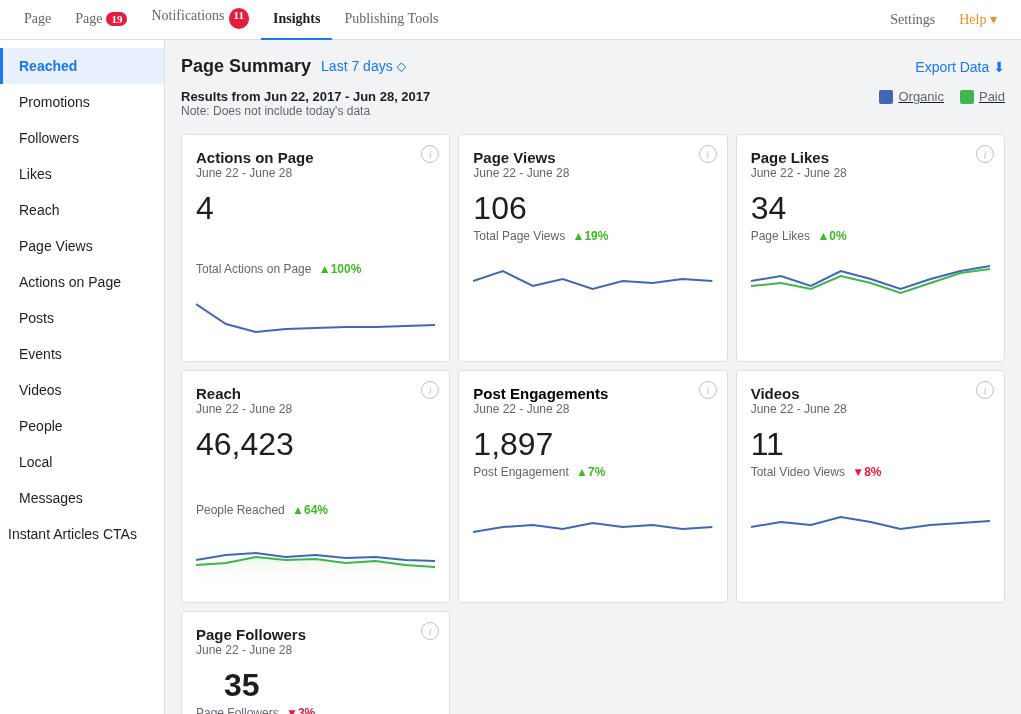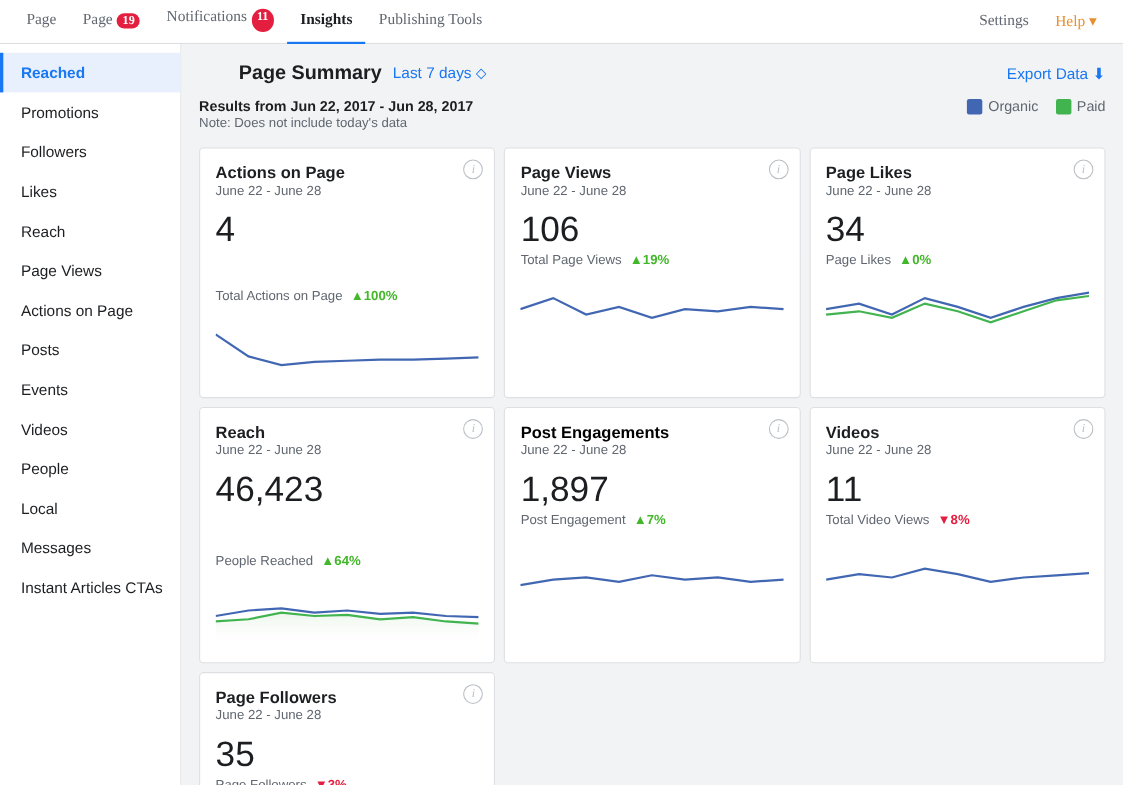--- a/index.html
+++ b/index.html
@@ -71,44 +71,44 @@
     </div>
     <div style="padding:10px 16px; cursor:pointer; font-size:14px; color:#1c1e21; border-left:3px solid transparent;">
       <span>People</span>
     </div>
     <div style="padding:10px 16px; cursor:pointer; font-size:14px; color:#1c1e21; border-left:3px solid transparent;">
       <span>Local</span>
     </div>
     <div style="padding:10px 16px; cursor:pointer; font-size:14px; color:#1c1e21; border-left:3px solid transparent;">
       <span>Messages</span>
     </div>
-    <div style="padding:10px 16px; cursor:pointer; font-size:14px; color:#1c1e21; border-left:3px solid transparent;">
+    <div style="padding:10px 5px; cursor:pointer; font-size:14px; color:#1c1e21; border-left:3px solid transparent;">
       <span>Instant Articles CTAs</span>
     </div>
   </aside>
 
   <main style="flex:1; padding:16px; background:#f2f3f5; overflow-y:auto;">
 
-    <div style="display:flex; align-items:center; justify-content:space-between; margin-bottom:12px;margin-left:36px;">
+    <div style="display:flex; align-items:center; justify-content:space-between; margin-bottom:12px;">
       <div style="display:flex; align-items:center; gap:0;">
         <span style="font-size:18px; font-weight:700; color:#1c1e21;">Page Summary</span>
         <span style="color:#1877f2; font-size:14px; margin-left:10px; cursor:pointer;">Last 7 days ⬦</span>
       </div>
       <div style="color:#1877f2; font-size:14px; cursor:pointer; display:flex; align-items:center; gap:4px;">
         <span>Export Data</span>
         <span style="font-size:14px;">⬇</span>
       </div>
     </div>
 
     <div style="display:flex; align-items:flex-start; justify-content:space-between; margin-bottom:16px;">
       <div>
         <div style="font-size:13px; font-weight:600; color:#1c1e21;">Results from Jun 22, 2017 - Jun 28, 2017</div>
         <div style="font-size:12px; color:#606770;">Note: Does not include today's data</div>
       </div>
-      <div style="display:flex; align-items:flex-end; gap:16px;">
+      <div style="display:flex; align-items:flex-end; gap:16px;text-decoration:underline;">
         <div style="display:flex; align-items:center; gap:5px;">
           <div style="width:14px; height:14px; background:#4267B2; border-radius:2px;"></div>
           <span style="font-size:13px; color:#606770;">Organic</span>
         </div>
         <div style="display:flex; align-items:center; gap:5px;">
           <div style="width:14px; height:14px; background:#41b450; border-radius:2px;"></div>
           <span style="font-size:13px; color:#606770;">Paid</span>
         </div>
       </div>
     </div>
@@ -218,21 +218,21 @@
         </svg>
       </div>
 
     </div>
 
     <div style="display:grid; grid-template-columns:repeat(3,1fr); gap:8px; margin-bottom:8px;">
       <div style="background:#fff; border:1px solid #dddfe2; border-radius:4px; padding:14px; position:relative;">
         <div style="position:absolute; top:10px; right:10px; width:18px; height:18px; border-radius:50%; border:1px solid #bcc0c4; color:#bcc0c4; display:flex; align-items:center; justify-content:center; font-size:11px; cursor:pointer; font-style:italic; font-family:Georgia,serif;">i</div>
         <div style="font-size:15px; font-weight:700; color:#1c1e21;">Page Followers</div>
         <div style="font-size:12px; color:#606770; margin-bottom:10px;">June 22 - June 28</div>
-        <div style="font-size:32px; font-weight:400; color:#1c1e21; margin-bottom:2px;">35</div>
+        <div style="font-size:32px; font-weight:700; color:#1c1e21; margin-bottom:2px;margin-left:28px;">35</div>
         <div style="font-size:12px; color:#606770;">
           <span>Page Followers</span>
           <span style="color:#e41e3f; font-weight:600; margin-left:4px;">▼3%</span>
         </div>
       </div>
     </div>
 
   </main>
 </div>
 

